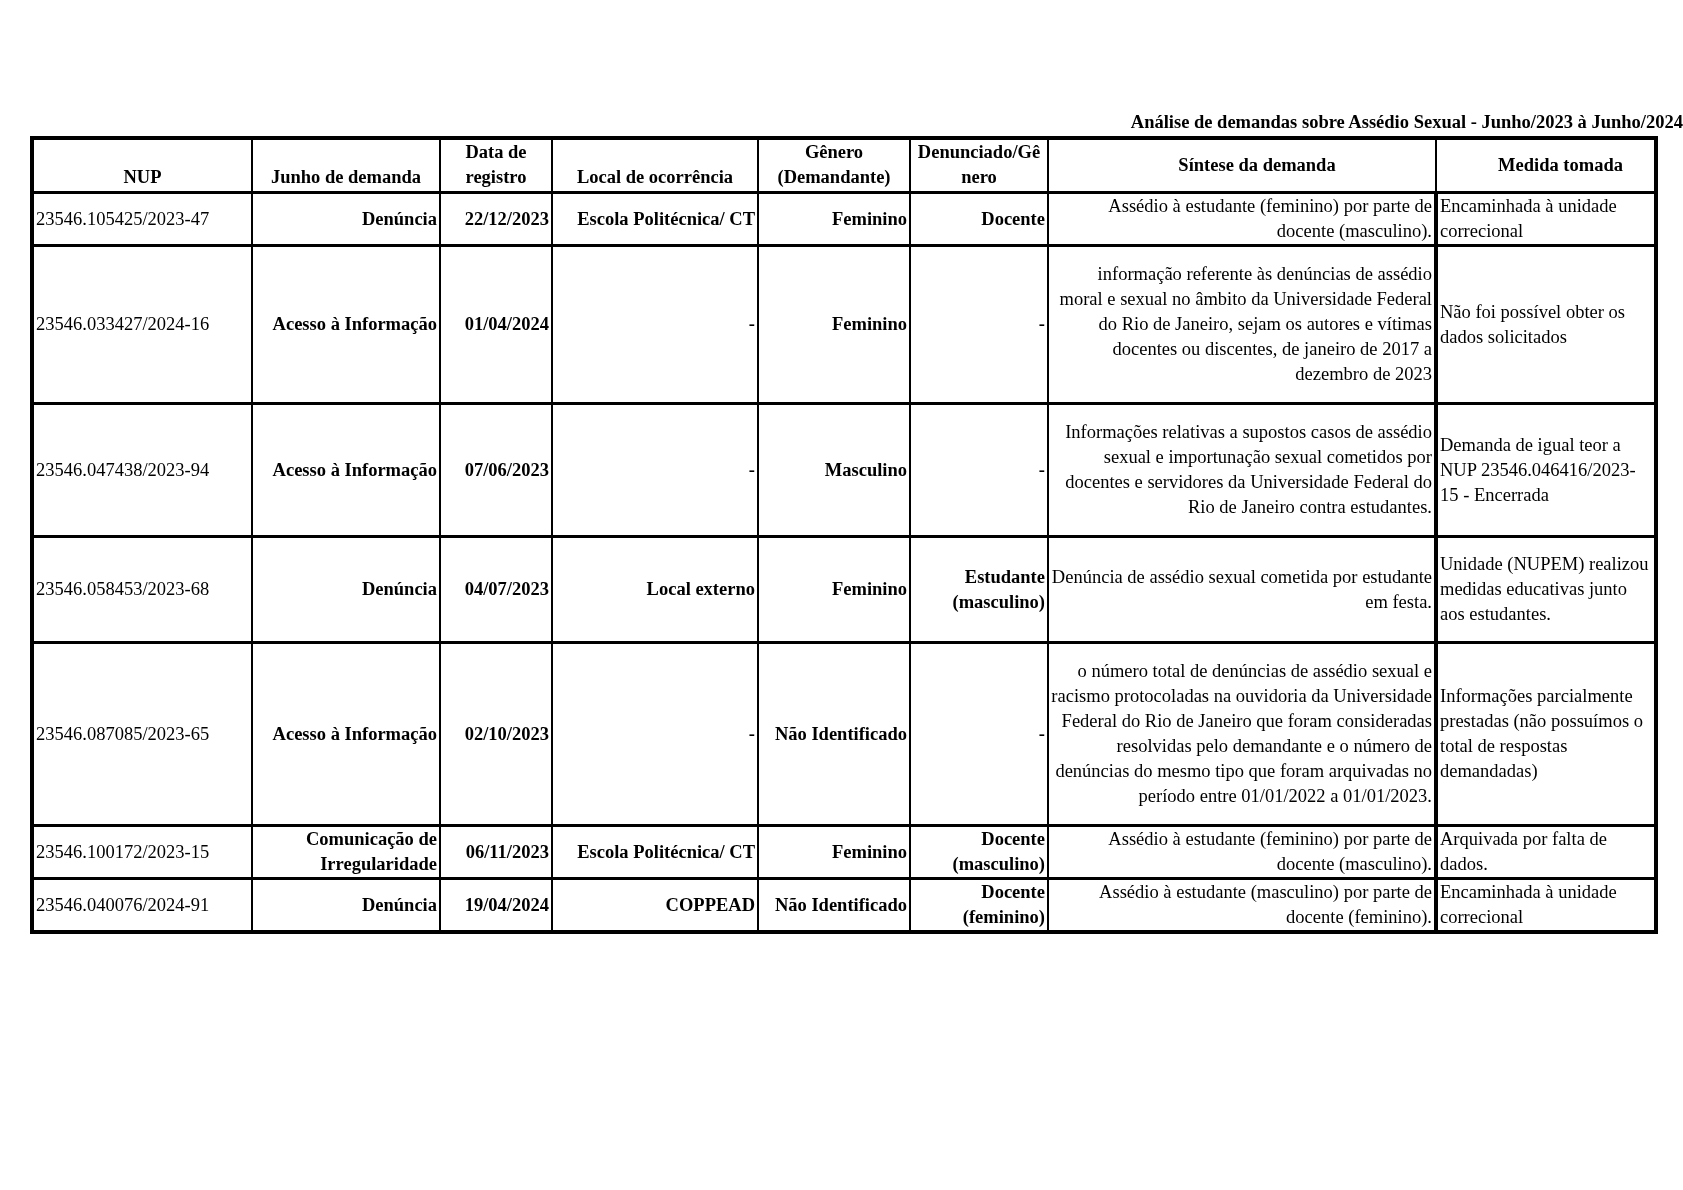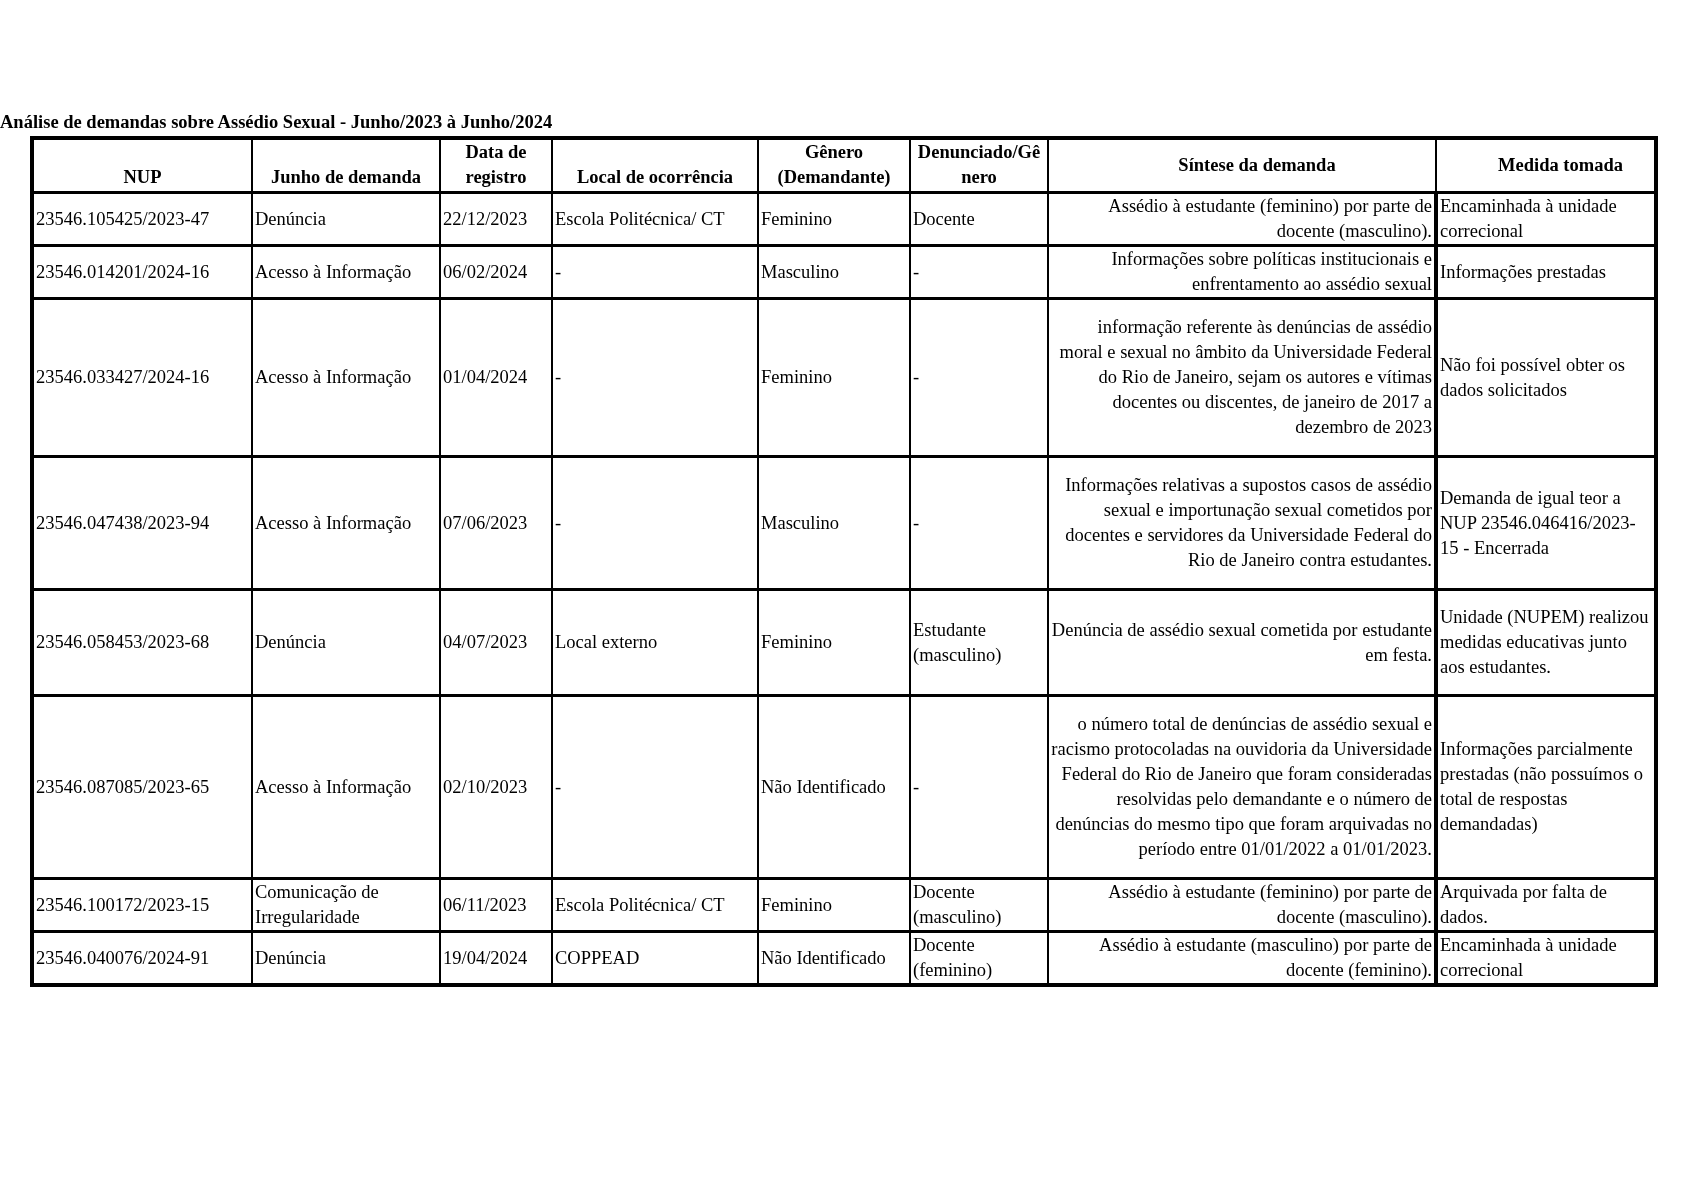--- a/index.html
+++ b/index.html
@@ -13,21 +13,21 @@
       position: relative;
       font-family: "Liberation Serif", serif;
       color: #000;
       overflow: hidden;
     }
     .title {
       position: absolute;
       left: 0;
       top: 111px;
       width: 1683px;
-      text-align: left;
+      text-align: right;
       font-weight: bold;
       font-size: 18.5px;
       line-height: 22px;
       letter-spacing: 0;
     }
     table.grid {
       position: absolute;
       left: 30px;
       top: 136px;
       width: 1624px;
@@ -45,21 +45,21 @@
     }
     table.grid th {
       font-weight: bold;
       text-align: center;
       vertical-align: bottom;
       height: 50px;
       padding-bottom: 1px;
     }
     table.grid th.mid { vertical-align: middle; padding-left: 32px; }
     table.grid tr.body-row > td { border-top: 3px solid #000; }
-    td.c { text-align: left; }
+    td.c { text-align: right; font-weight: bold; }
     td.l { text-align: left; }
     td.synth { border-right: 4px solid #000 !important; text-align: right; }
     col.c-nup { width: 220px; }
     col.c-tipo { width: 188px; }
     col.c-data { width: 112px; }
     col.c-local { width: 206px; }
     col.c-gen { width: 152px; }
     col.c-den { width: 138px; }
     col.c-sint { width: 388px; }
     col.c-med { width: 220px; }
@@ -104,30 +104,20 @@
   <tbody id="tbody">
     <tr class="body-row r-1">
       <td class="l">23546.105425/2023-47</td>
       <td class="c">Denúncia</td>
       <td class="c">22/12/2023</td>
       <td class="c">Escola Politécnica/ CT</td>
       <td class="c">Feminino</td>
       <td class="c">Docente</td>
       <td class="l synth">Assédio à estudante (feminino) por parte de docente (masculino).</td>
       <td class="l">Encaminhada à unidade correcional</td>
-    </tr>
-    <tr class="body-row r-3">
-      <td class="l">23546.014201/2024-16</td>
-      <td class="c">Acesso à Informação</td>
-      <td class="c">06/02/2024</td>
-      <td class="c">-</td>
-      <td class="c">Masculino</td>
-      <td class="c">-</td>
-      <td class="l synth">Informações sobre políticas institucionais e enfrentamento ao assédio sexual</td>
-      <td class="l">Informações prestadas</td>
     </tr>
     <tr class="body-row r-4">
       <td class="l">23546.033427/2024-16</td>
       <td class="c">Acesso à Informação</td>
       <td class="c">01/04/2024</td>
       <td class="c">-</td>
       <td class="c">Feminino</td>
       <td class="c">-</td>
       <td class="l synth">informação referente às denúncias de assédio moral e sexual no âmbito da Universidade Federal do Rio de Janeiro, sejam os autores e vítimas docentes ou discentes, de janeiro de 2017 a dezembro de 2023</td>
       <td class="l">Não foi possível obter os dados solicitados</td>

